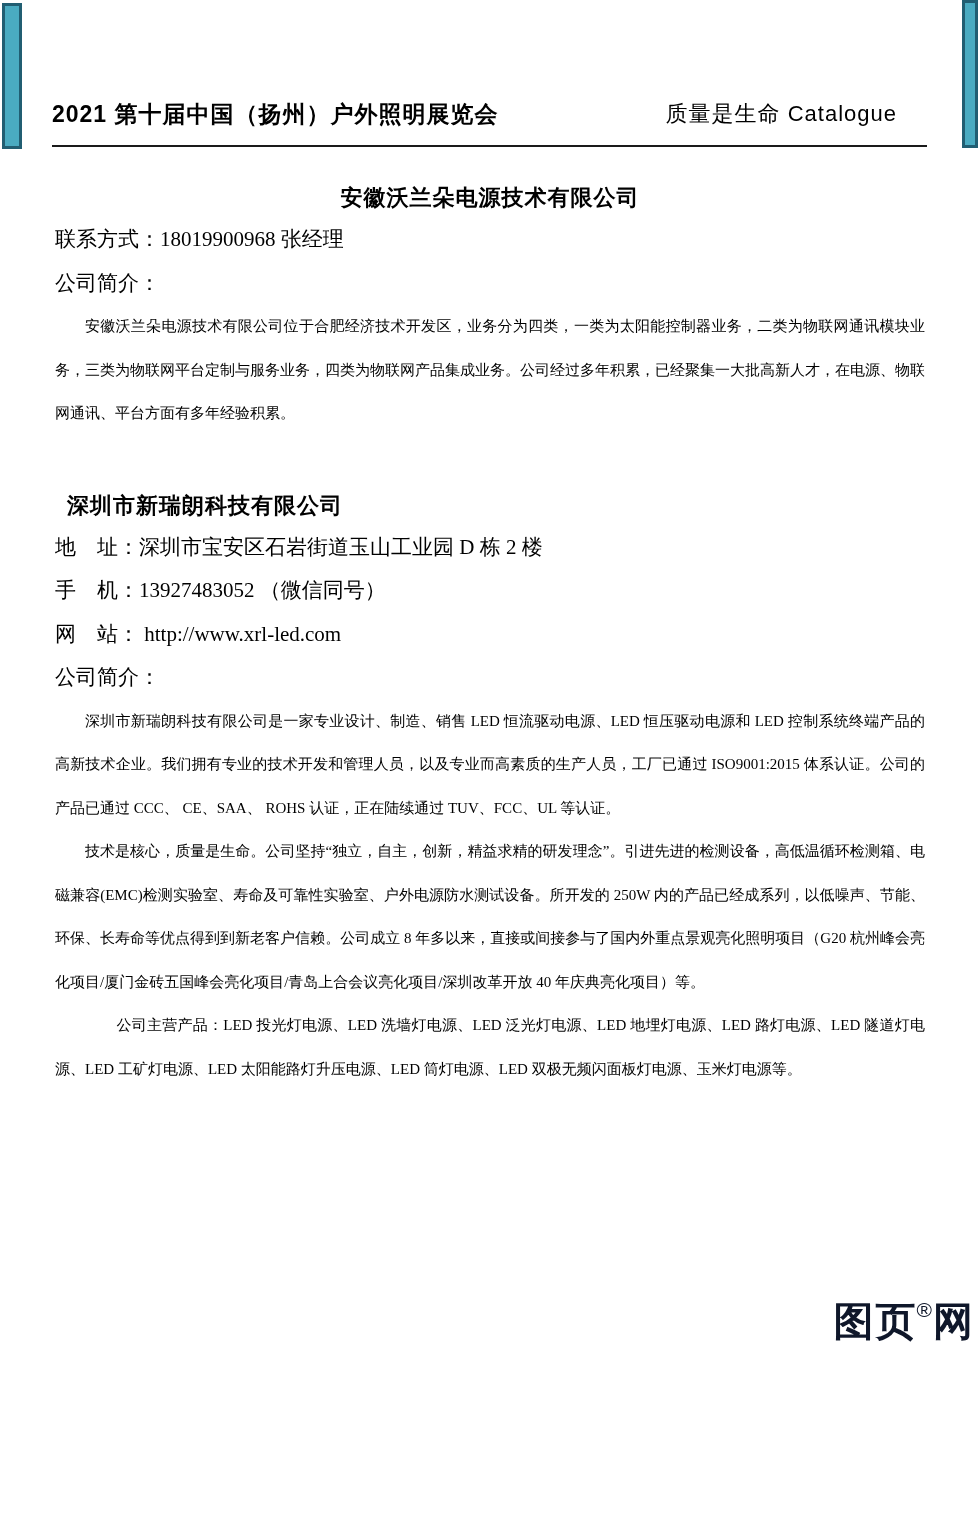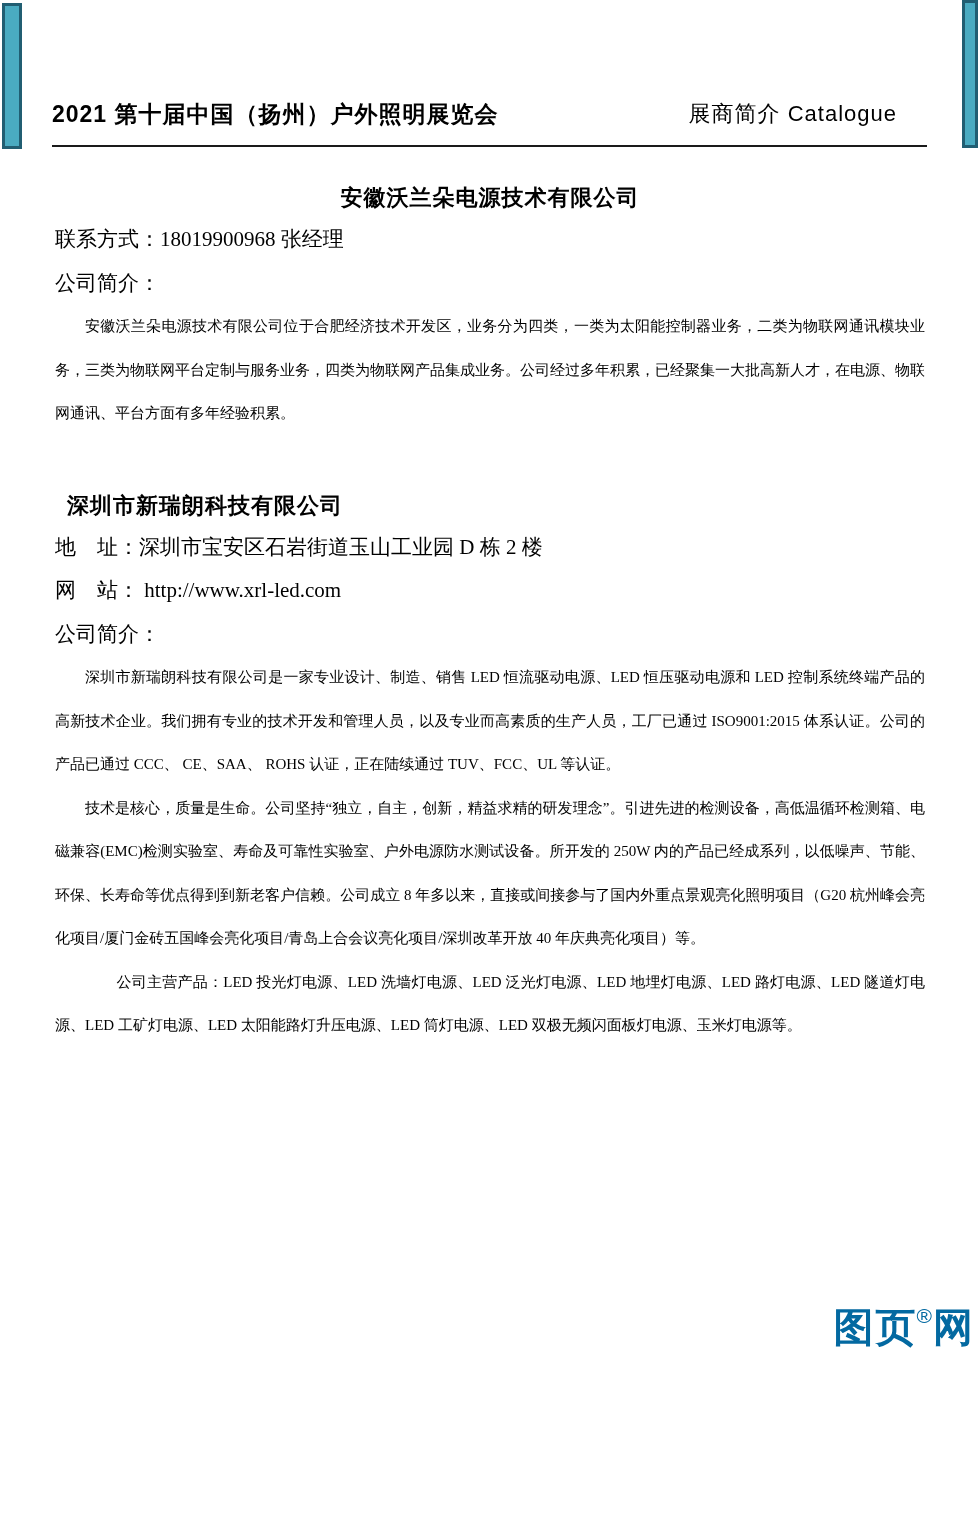--- a/index.html
+++ b/index.html
@@ -103,25 +103,25 @@
     font-family: "Liberation Sans", sans-serif;
     font-weight: bold;
     font-size: 28px;
     color: #30589c;
   }
 
   
   .watermark {
     position: absolute;
     right: 5px;
-    bottom: 3px;
+    bottom: 9px;
     font-family: "Liberation Sans", sans-serif;
     font-weight: bold;
     font-size: 40px;
-    color: #0369a1;
+    color: #0f172a;
     letter-spacing: 2px;
     white-space: nowrap;
   }
   .wm-reg {
     display: inline-block;
     transform: translateY(-18px);
     font-size: 21px;
     font-weight: normal;
     margin: 0 -1px;
     vertical-align: baseline;
@@ -130,35 +130,36 @@
 </head>
 <body>
 
 <div class="page">
 
   <div class="bar bar-left"></div>
   <div class="bar bar-right"></div>
 
   <div class="header">
     <span class="header-left">2021 第十届中国（扬州）户外照明展览会</span>
-    <span class="header-right">展商简介 Catalogue</span>
+    <span class="header-right">质量是生命 Catalogue</span>
   </div>
 
   <div class="content">
 
     <section id="company-1">
       <h2 class="company-name">安徽沃兰朵电源技术有限公司</h2>
       <div class="contact-row"><span>联系方式：</span><span>18019900968 张经理</span></div>
       <div class="intro-label">公司简介：</div>
       <p class="body-para">安徽沃兰朵电源技术有限公司位于合肥经济技术开发区，业务分为四类，一类为太阳能控制器业务，二类为物联网通讯模块业务，三类为物联网平台定制与服务业务，四类为物联网产品集成业务。公司经过多年积累，已经聚集一大批高新人才，在电源、物联网通讯、平台方面有多年经验积累。</p>
     </section>
 
     <section id="company-2">
       <h2 class="company-name">深圳市新瑞朗科技有限公司</h2>
       <div class="contact-row"><span>地　址：</span><span>深圳市宝安区石岩街道玉山工业园 D 栋 2 楼</span></div>
+      <div class="contact-row"><span>手　机：</span><span>13927483052 （微信同号）</span></div>
       <div class="contact-row"><span>网　站：</span><span> http://www.xrl-led.com</span></div>
       <div class="intro-label">公司简介：</div>
       <p class="body-para">深圳市新瑞朗科技有限公司是一家专业设计、制造、销售 LED 恒流驱动电源、LED 恒压驱动电源和 LED 控制系统终端产品的高新技术企业。我们拥有专业的技术开发和管理人员，以及专业而高素质的生产人员，工厂已通过 ISO9001:2015 体系认证。公司的产品已通过 CCC、 CE、SAA、 ROHS 认证，正在陆续通过 TUV、FCC、UL 等认证。</p>
       <p class="body-para">技术是核心，质量是生命。公司坚持“独立，自主，创新，精益求精的研发理念”。引进先进的检测设备，高低温循环检测箱、电磁兼容(EMC)检测实验室、寿命及可靠性实验室、户外电源防水测试设备。所开发的 250W 内的产品已经成系列，以低噪声、节能、环保、长寿命等优点得到到新老客户信赖。公司成立 8 年多以来，直接或间接参与了国内外重点景观亮化照明项目（G20 杭州峰会亮化项目/厦门金砖五国峰会亮化项目/青岛上合会议亮化项目/深圳改革开放 40 年庆典亮化项目）等。</p>
       <p class="body-para deep-indent">公司主营产品：LED 投光灯电源、LED 洗墙灯电源、LED 泛光灯电源、LED 地埋灯电源、LED 路灯电源、LED 隧道灯电源、LED 工矿灯电源、LED 太阳能路灯升压电源、LED 筒灯电源、LED 双极无频闪面板灯电源、玉米灯电源等。</p>
     </section>
 
   </div>
 
   <div class="footer-ribbon">

